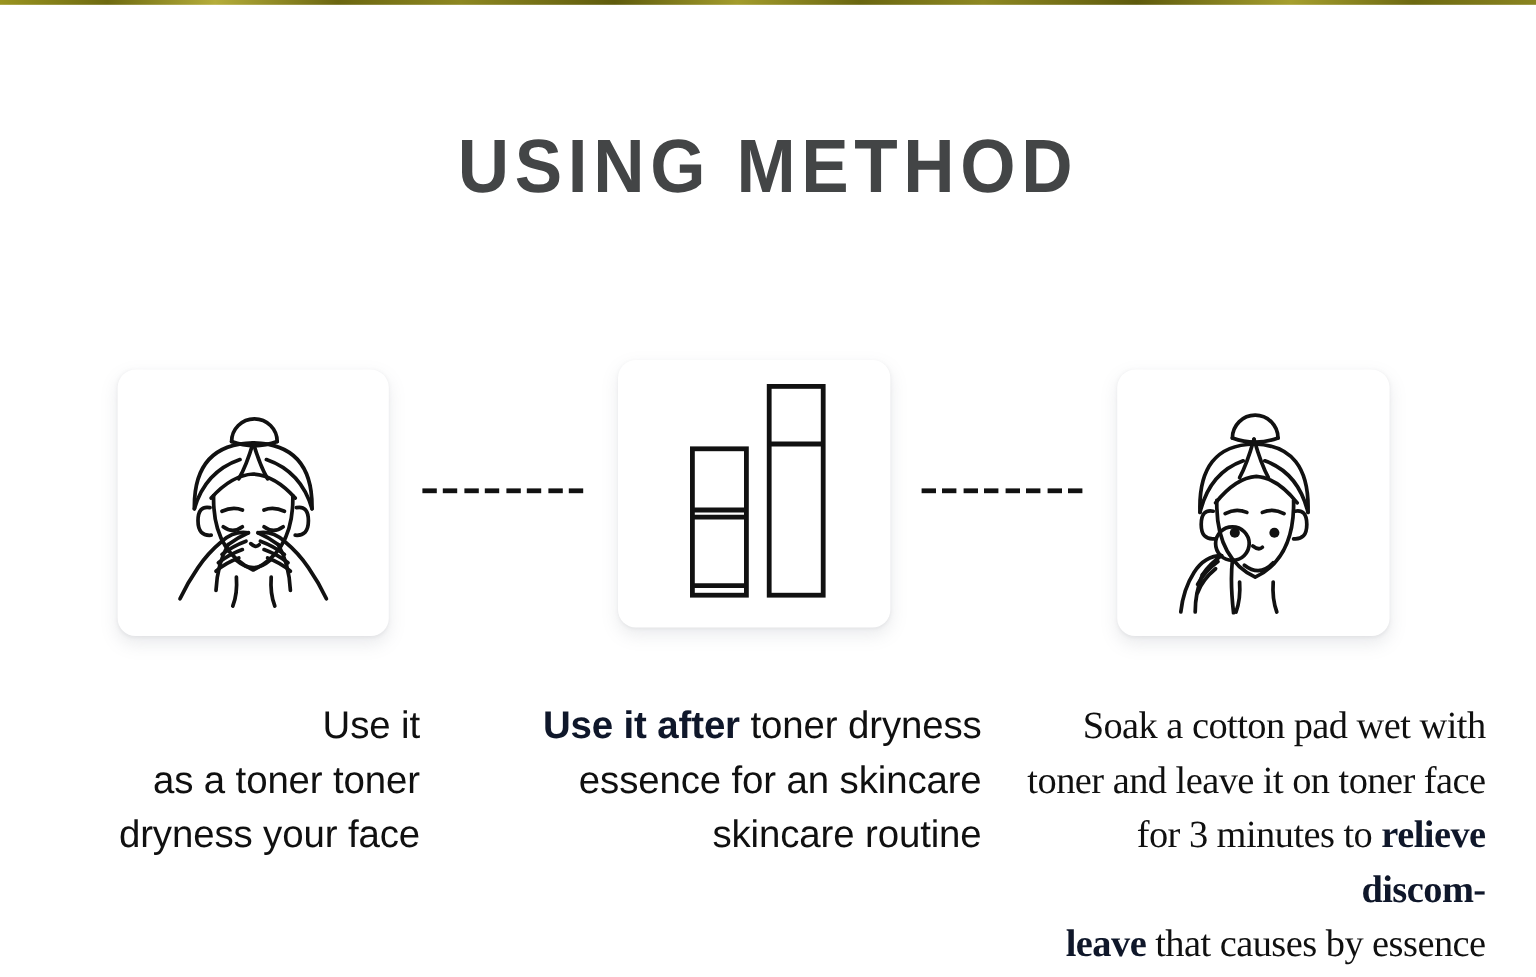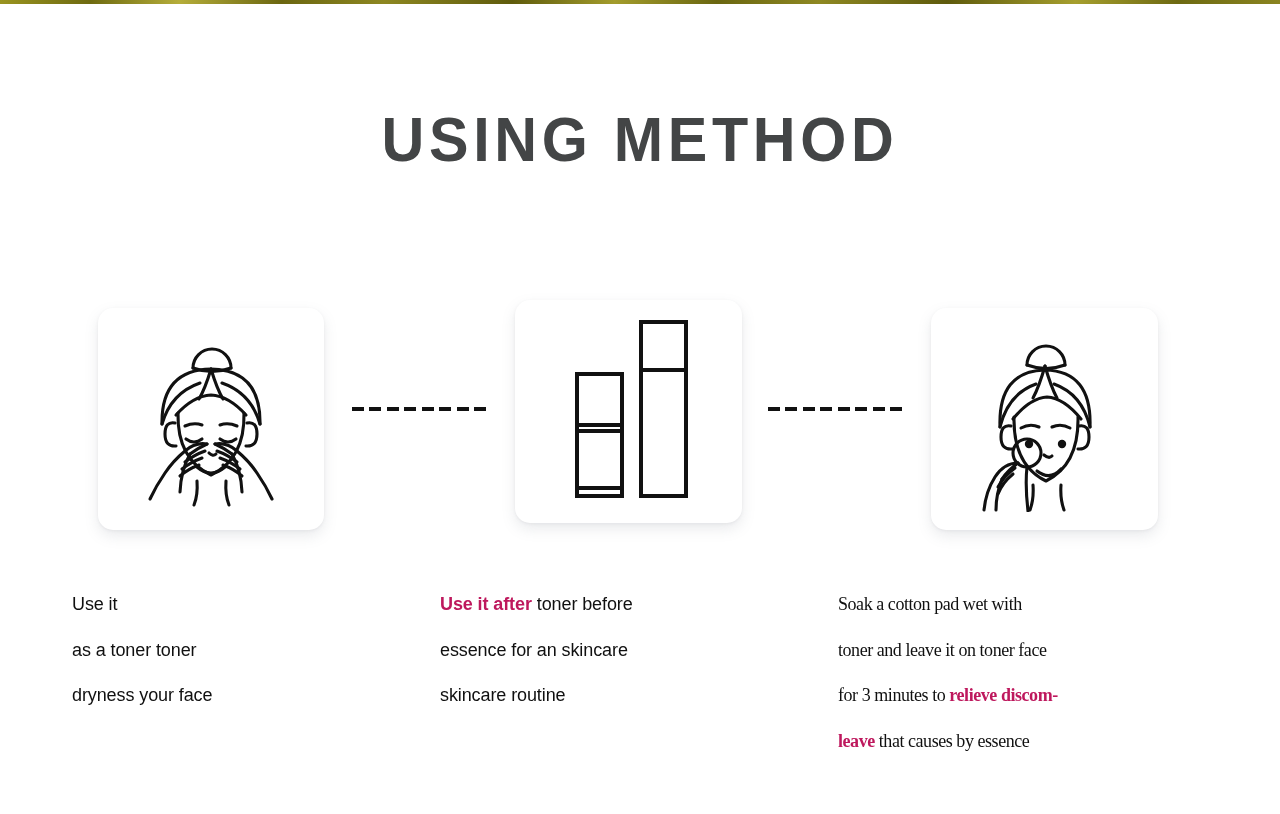--- a/index.html
+++ b/index.html
@@ -81,34 +81,34 @@
   .connector i {
     display: block;
     width: 12px;
     height: 4px;
     background: #111111;
   }
 
   
   .caption {
     position: absolute;
-    text-align: left;
+    text-align: right;
     color: #101010;
     font-family: "Liberation Sans Narrow", "Liberation Sans", sans-serif;
     font-weight: 300;
-    font-size: 18px;
+    font-size: 32px;
     line-height: 45.5px;
     letter-spacing: -0.1px;
   }
   #caption-1 { left: 72px;  top: 582px; width: 278px; }
   #caption-2 { left: 440px; top: 582px; width: 378px; }
   #caption-3 { left: 838px; top: 582px; width: 400px; letter-spacing: -0.45px; font-family: Liberation Serif, serif; }
 
   .hl {
-    color: #be185d;
+    color: #0f172a;
     font-weight: 700;
   }
 </style>
 </head>
 <body>
 
 <div id="page">
 
   <div class="top-rule"></div>
 
@@ -248,21 +248,21 @@
     </span>
   </div>
 
   <div class="caption" id="caption-1">
     <div>Use it</div>
     <div>as a toner toner</div>
     <div>dryness your face</div>
   </div>
 
   <div class="caption" id="caption-2">
-    <div><span class="hl">Use it after</span><span> toner before</span></div>
+    <div><span class="hl">Use it after</span><span> toner dryness</span></div>
     <div>essence for an skincare</div>
     <div>skincare routine</div>
   </div>
 
   <div class="caption" id="caption-3">
     <div>Soak a cotton pad wet with</div>
     <div>toner and leave it on toner face</div>
     <div><span>for 3 minutes to </span><span class="hl">relieve discom-</span></div>
     <div><span class="hl">leave</span><span> that causes by essence</span></div>
   </div>

